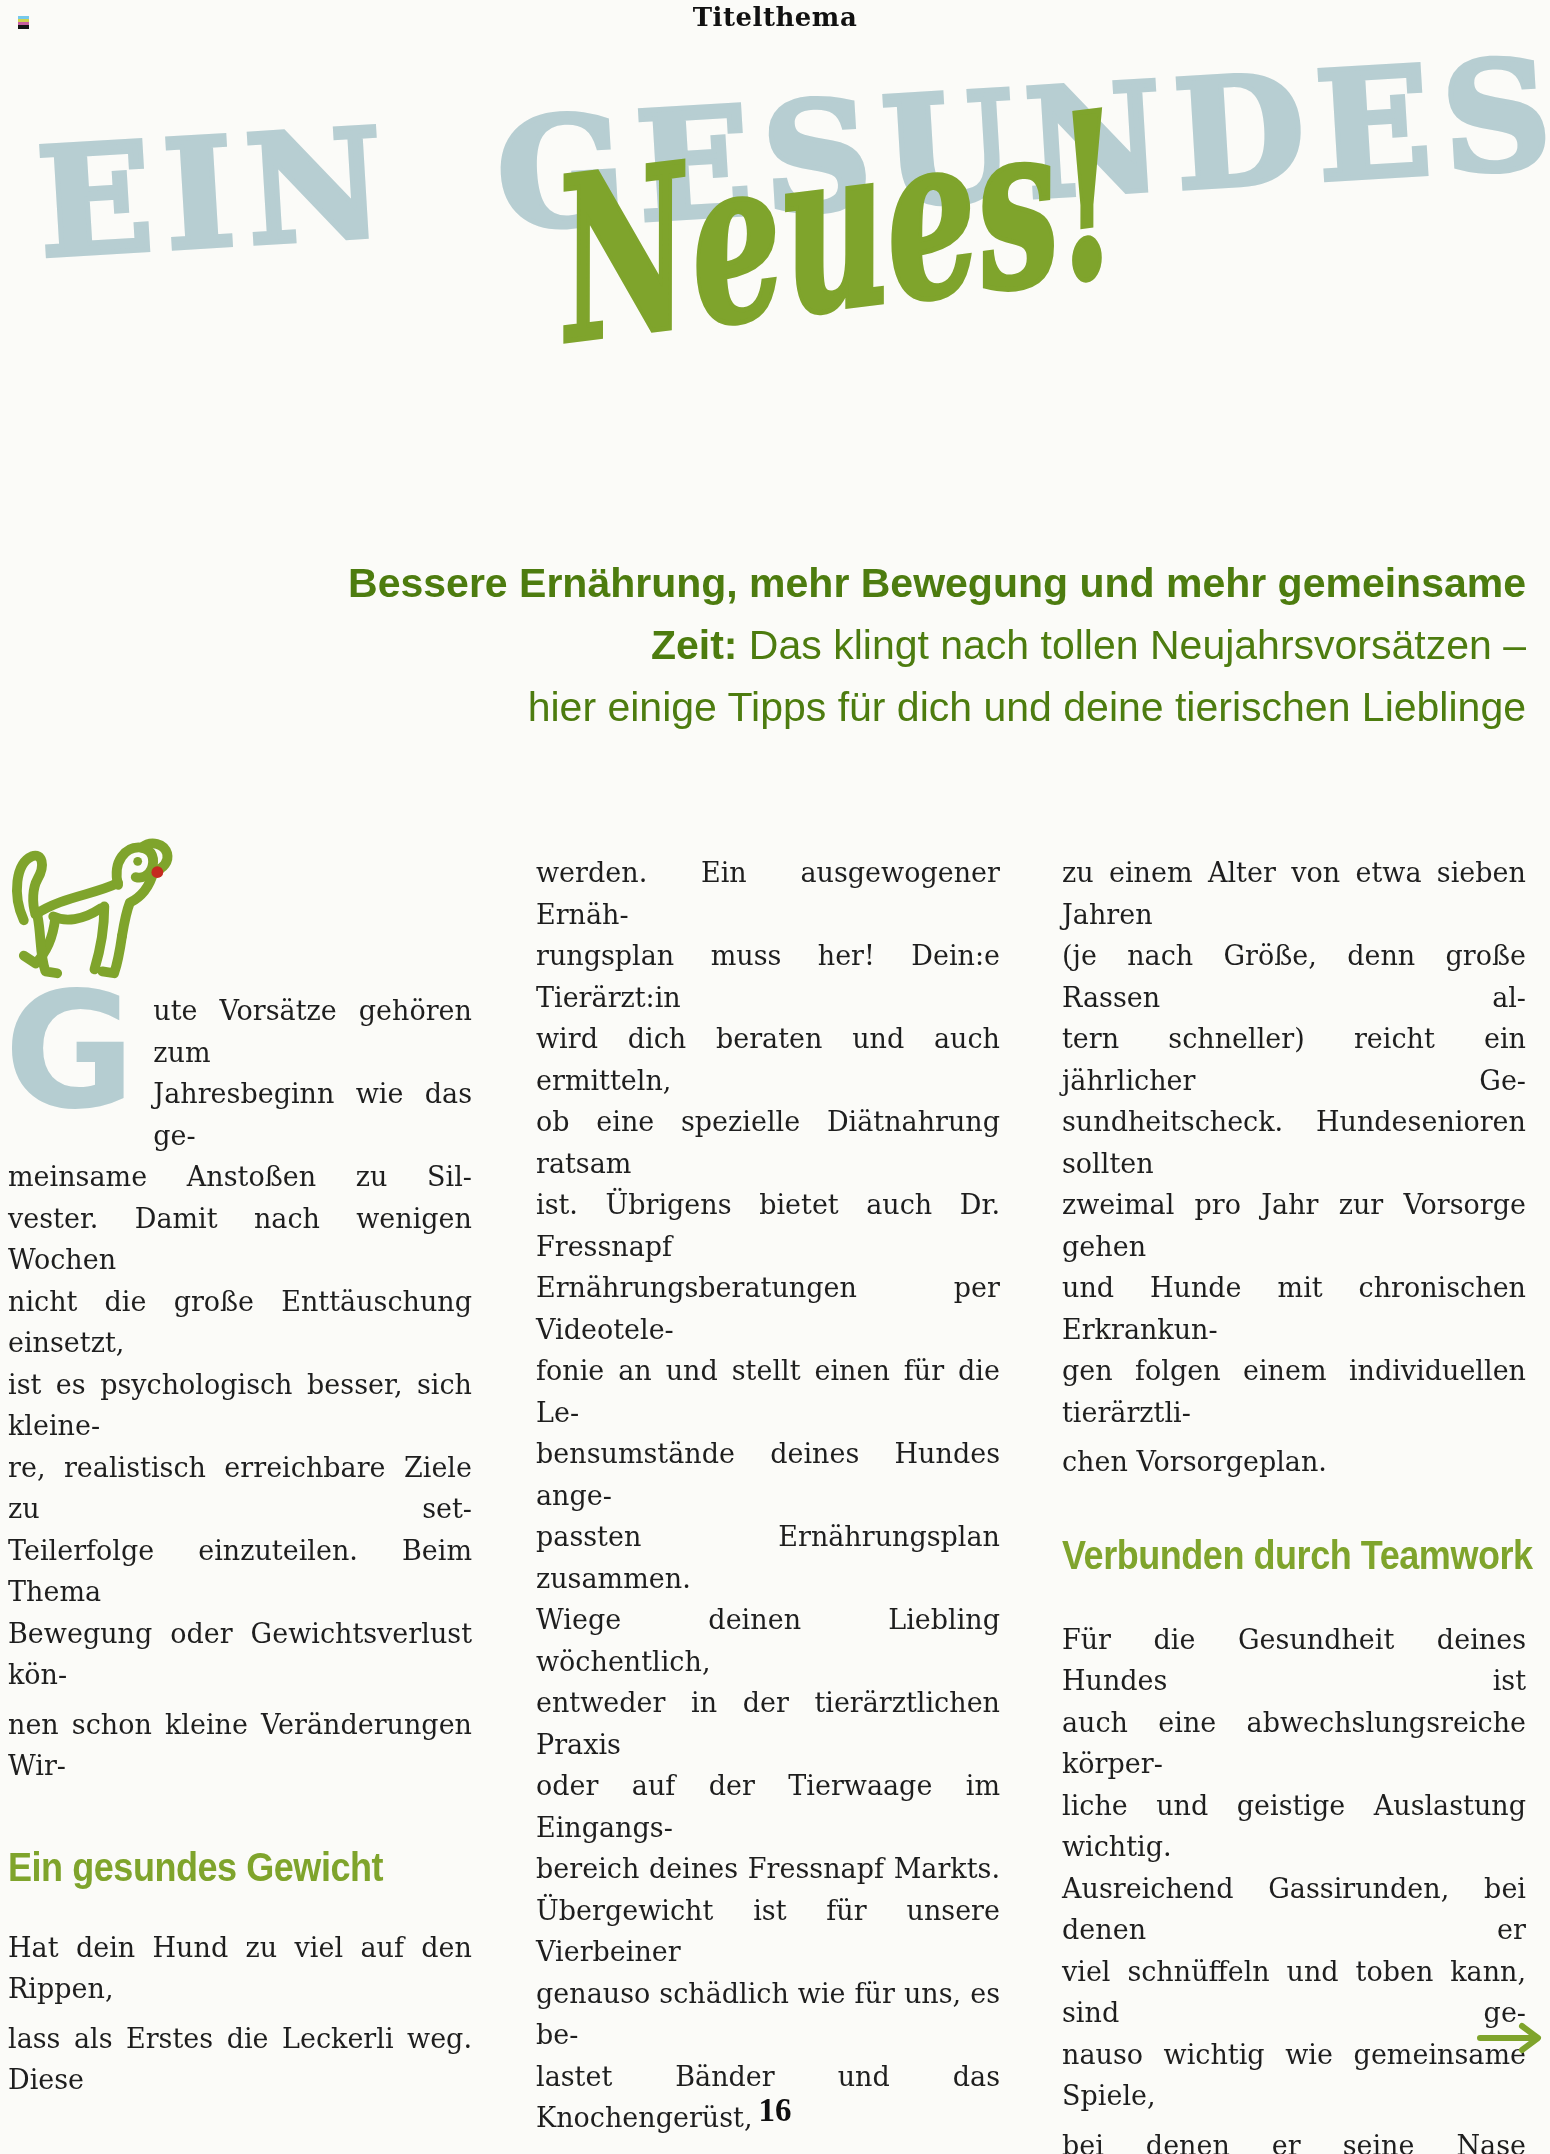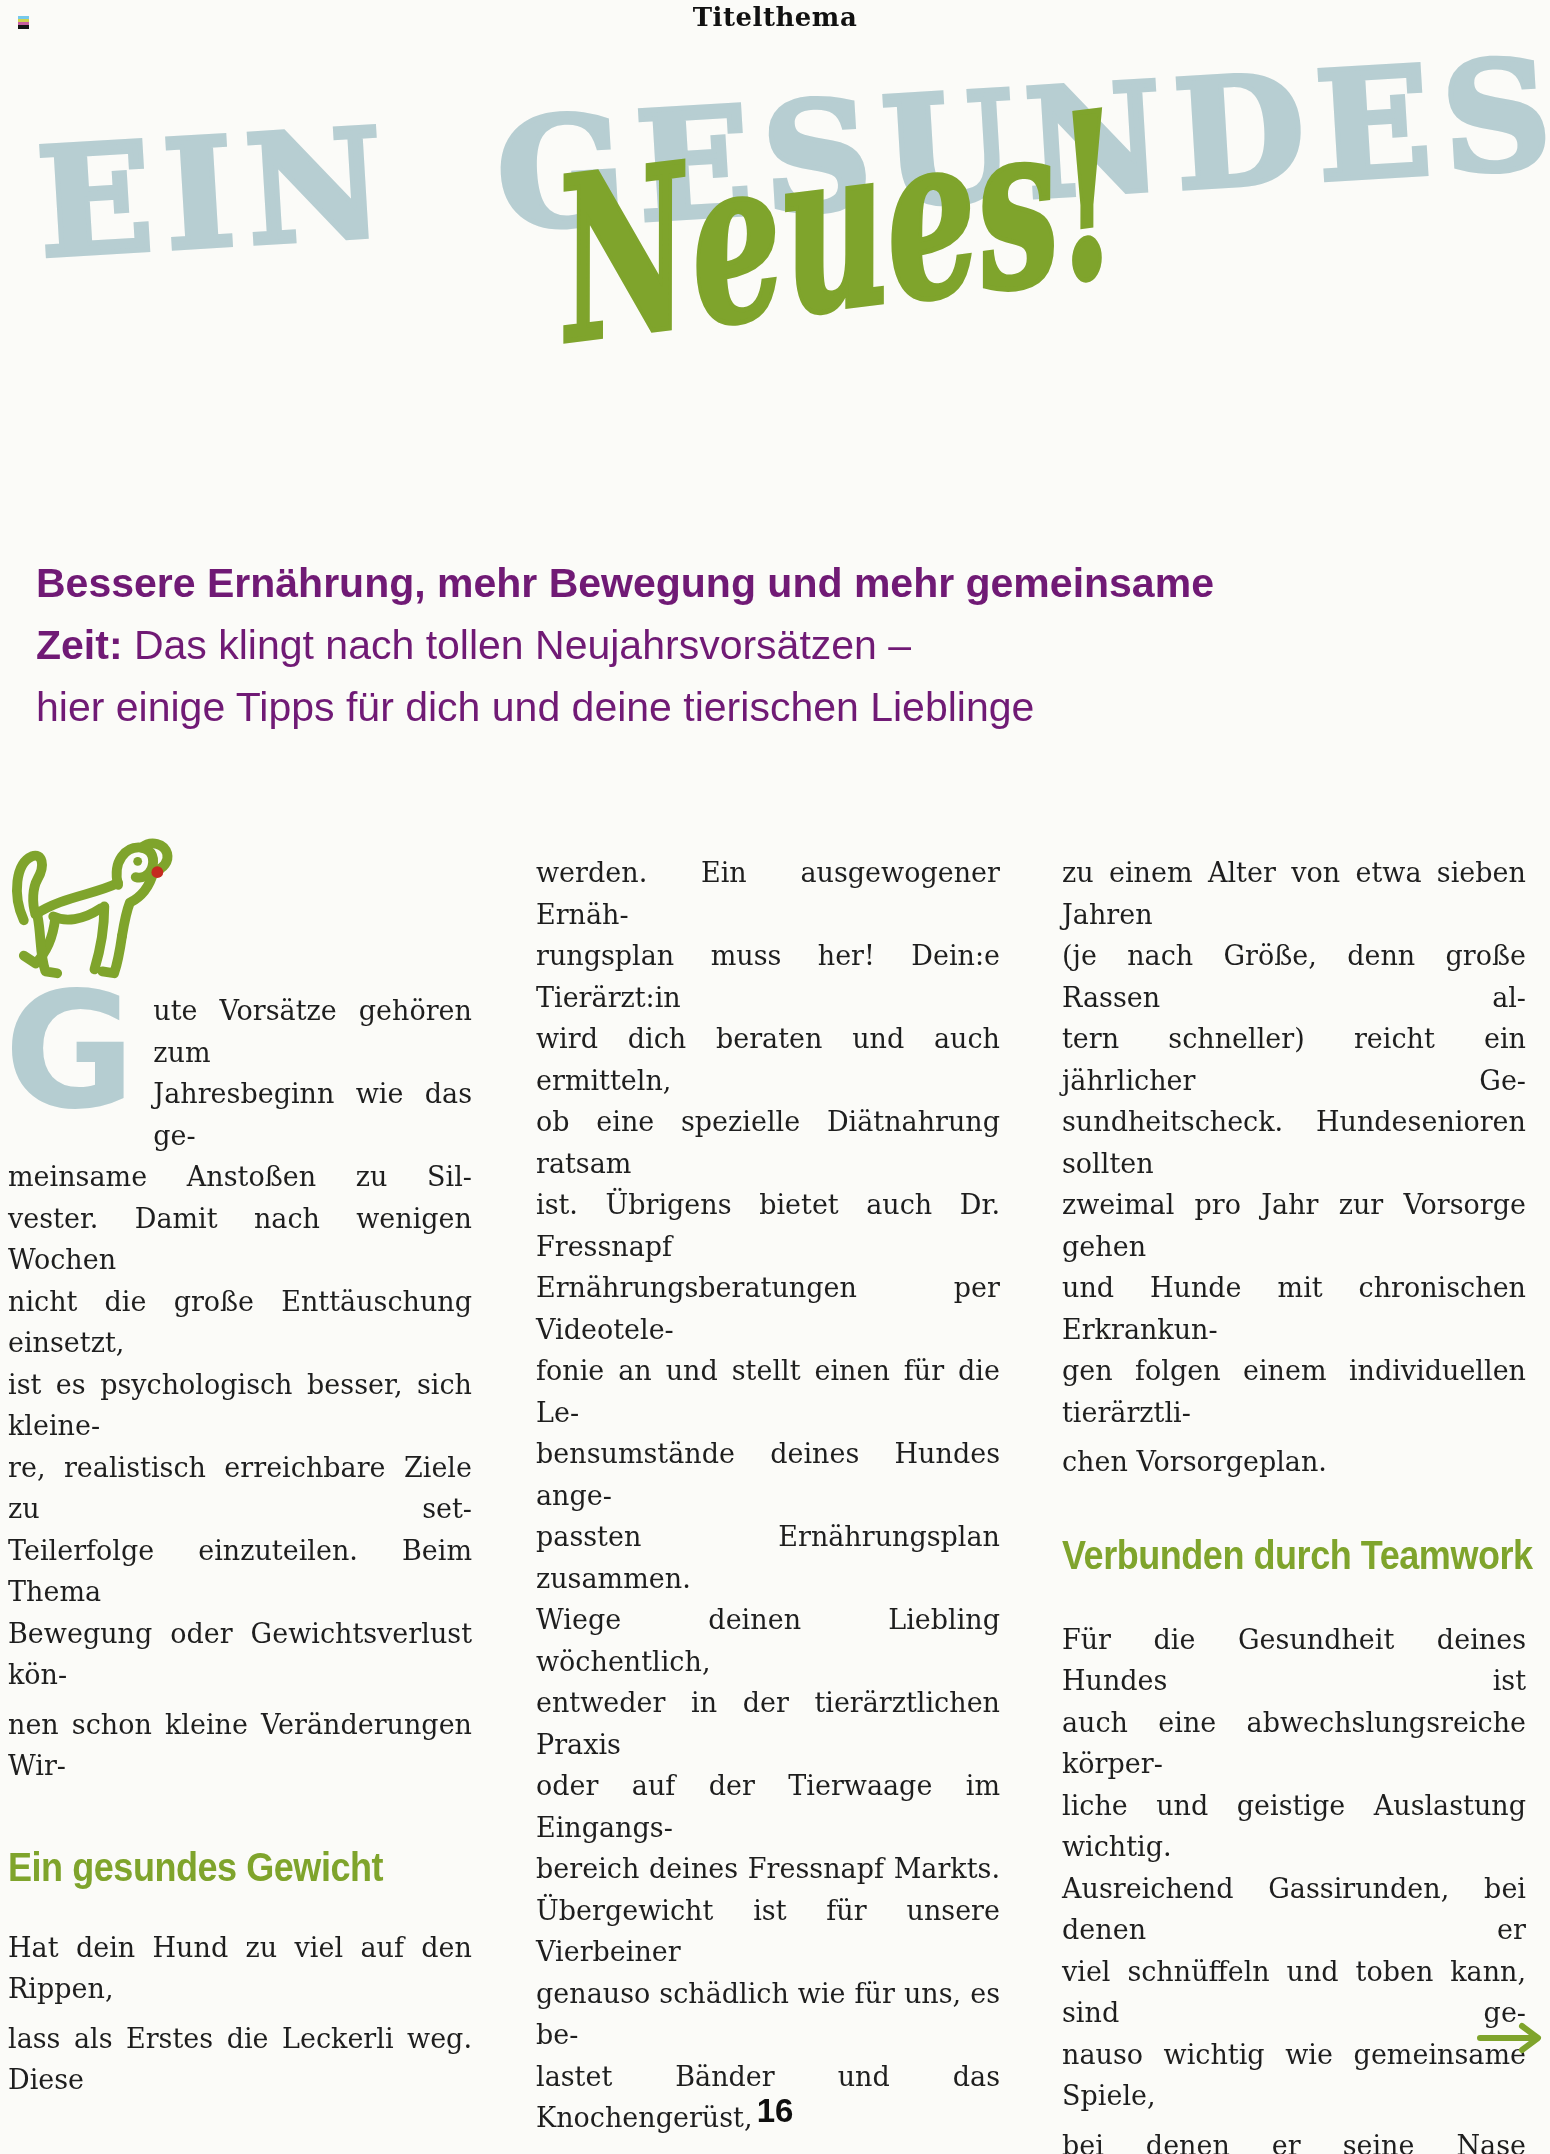--- a/index.html
+++ b/index.html
@@ -47,24 +47,24 @@
     font-size:225px;line-height:230px;
     color:#7fa42c;
     -webkit-text-stroke:5px #7fa42c;
     transform:rotate(-7deg) scaleX(0.64);
     transform-origin:left top;
     white-space:nowrap;
   }
 
   
   .standfirst{
-    position:absolute;left:36px;top:552px;width:1470px;
-    text-align:left;
+    position:absolute;left:56px;top:552px;width:1470px;
+    text-align:right;
     font-family:"Liberation Sans", sans-serif;
-    font-size:41px;line-height:62px;color:#701a75;
+    font-size:41px;line-height:62px;color:#4d7c0f;
   }
   .standfirst b{font-weight:bold;}
 
   
   .col{position:absolute;width:464px;}
   #col1{left:8px;top:826px;}
   #col2{left:536px;top:852px;}
   #col3{left:1062px;top:852px;}
 
   .para{
@@ -97,21 +97,21 @@
   #col1 .green-heading{margin:56px 0 36px 0;}
   #col3 .green-heading{margin:48px 0 40px 0;}
 
   .dog-illustration{display:block;margin:0 0 2px 0;}
 
   
   .arrow-next{position:absolute;left:1476px;top:2018px;}
   .page-number{
     position:absolute;left:0;right:0;top:2092px;
     text-align:center;
-    font-family:Liberation Sans, sans-serif;
+    font-family:Liberation Serif, serif;
     font-weight:bold;font-size:33px;color:#0f0f0f;
   }
 </style>
 </head>
 <body>
 
 <div id="page">
 
   <span class="color-mark">
       <i></i>

